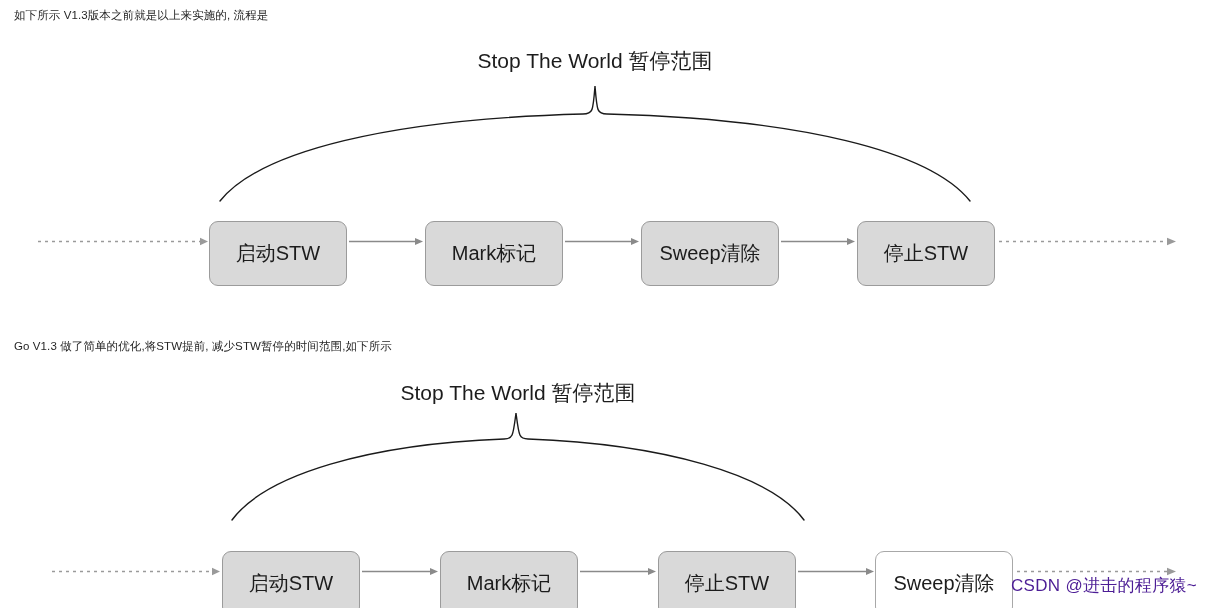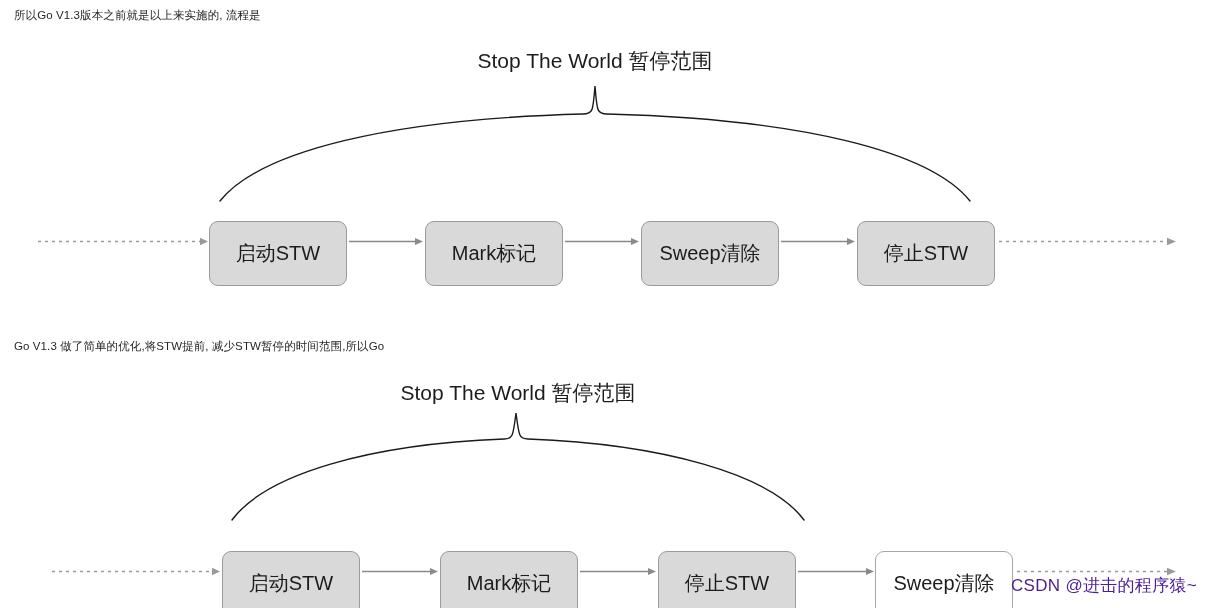--- a/index.html
+++ b/index.html
@@ -101,21 +101,21 @@
     bottom: 11px;
     font-size: 17px;
     color: #4c1d95;
     white-space: nowrap;
     letter-spacing: 0.3px;
   }
 </style>
 </head>
 <body>
 
-<div class="caption" id="caption-1">所以Go V1.3版本之前就是以上来实施的, 流程是</div>
+<div class="caption" id="caption-1">如下所示 V1.3版本之前就是以上来实施的, 流程是</div>
 
 <div class="diagram" id="diagram-1">
 
   <div class="stw-title" id="stw-title-1">Stop The World 暂停范围</div>
 
   <svg class="brace-svg" id="brace-1" width="790" height="125" aria-hidden="true">
     <path d="M 20 120
              C 60 70, 190 38, 383 33
              C 393 33, 393 30, 395 5
              C 397 30, 397 33, 407 33
@@ -161,21 +161,21 @@
     </div>
 
     <svg class="edge-line" style="left:997px;width:190px;" width="190" height="9" aria-hidden="true">
       <line x1="2" y1="4.5" x2="170" y2="4.5" stroke="#9a9a9a" stroke-width="1.6" stroke-dasharray="3 4"></line>
       <path d="M 170 0.8 L 179 4.5 L 170 8.2 Z" fill="#9a9a9a"></path>
     </svg>
 
   </div>
 </div>
 
-<div class="caption" id="caption-2">Go V1.3 做了简单的优化,将STW提前, 减少STW暂停的时间范围,所以Go</div>
+<div class="caption" id="caption-2">Go V1.3 做了简单的优化,将STW提前, 减少STW暂停的时间范围,如下所示</div>
 
 <div class="diagram" id="diagram-2">
 
   <div class="stw-title" id="stw-title-2">Stop The World 暂停范围</div>
 
   <svg class="brace-svg" id="brace-2" width="620" height="115" aria-hidden="true">
     <path d="M 22 112
              C 56 66, 160 36, 294 31
              C 303 31, 303 28, 306 5
              C 309 28, 309 31, 318 31

